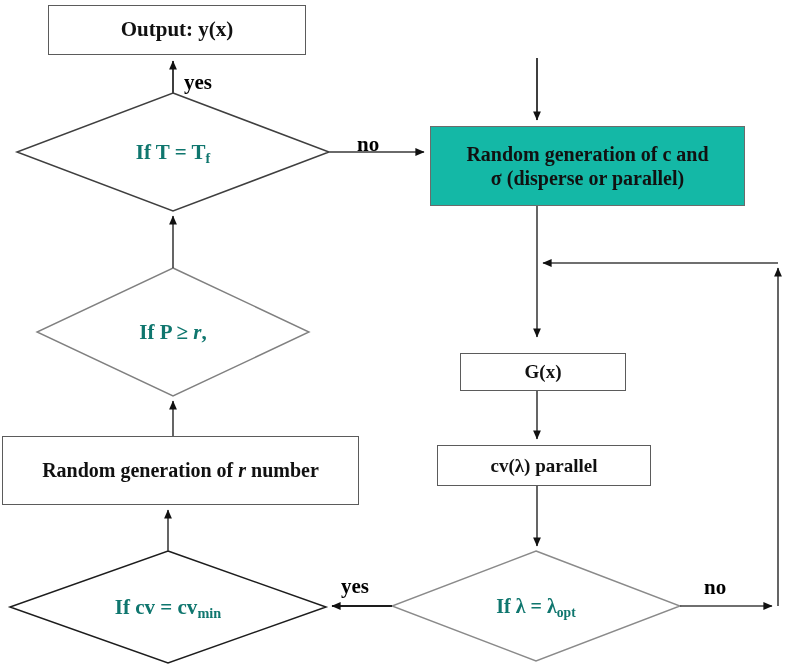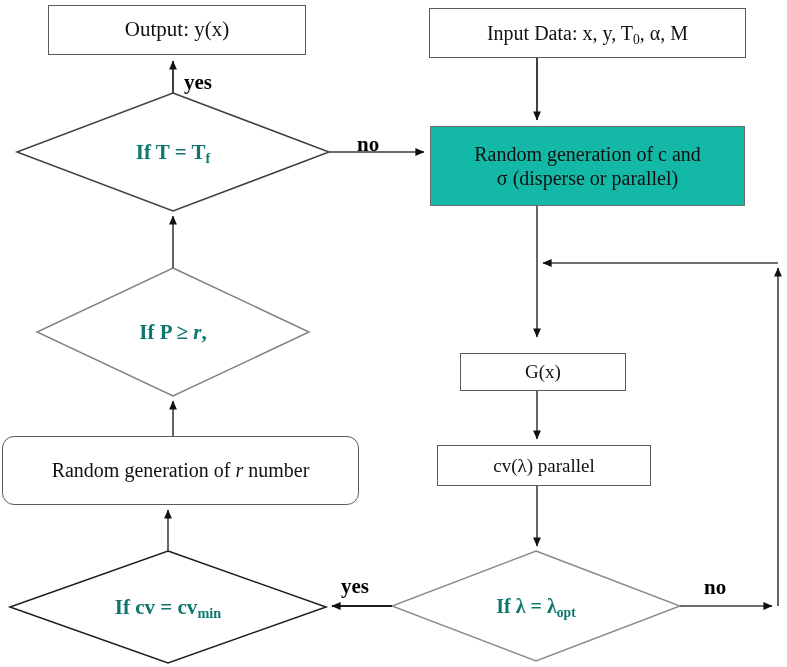--- a/index.html
+++ b/index.html
@@ -24,21 +24,21 @@
     width: 787px;
     height: 667px;
   }
   .node {
     position: absolute;
     box-sizing: border-box;
     display: flex;
     align-items: center;
     justify-content: center;
     text-align: center;
-    font-weight: normal;
+    font-weight: bold;
     color: #111111;
     line-height: 1.22;
   }
   .proc {
     border: 1.6px solid #5b5b5b;
     background: #ffffff;
   }
   .proc.highlight {
     background: #14b8a6;
     border-color: #6b6b6b;
@@ -117,33 +117,30 @@
 
     <line x1="173" y1="436" x2="173" y2="401" stroke="#3f3f3f" stroke-width="1.6" marker-end="url(#arrow-dark)"></line>
 
     <line x1="173" y1="268" x2="173" y2="216" stroke="#3f3f3f" stroke-width="1.6" marker-end="url(#arrow-dark)"></line>
   </svg>
 
   <div class="node proc" style="left:48px; top:5px; width:258px; height:50px; font-size:21px;">
     <span class="label">Output: y(x)</span>
   </div>
 
-  <div class="node proc" style="left:429px; top:8px; width:317px; height:50px; font-size:20px;">
-    <span class="label">Input Data: x, y, T<sub>0</sub>, α, M</span>
-  </div>
 
   <div class="node proc highlight" style="left:430px; top:126px; width:315px; height:80px; font-size:20px;">
     <span class="label">Random generation of c and<br>σ (disperse or parallel)</span>
   </div>
 
   <div class="node proc" style="left:460px; top:353px; width:166px; height:38px; font-size:19px;">
     <span class="label">G(x)</span>
   </div>
 
-  <div class="node proc" style="left:2px; top:436px; width:357px; height:69px; font-size:20px;border-radius:12px;">
+  <div class="node proc" style="left:2px; top:436px; width:357px; height:69px; font-size:20px;">
     <span class="label">Random generation of <span class="ital">r</span> number</span>
   </div>
 
   <div class="node proc" style="left:437px; top:445px; width:214px; height:41px; font-size:19px;">
     <span class="label">cv(λ) parallel</span>
   </div>
 
   <div class="decision-label" style="left:17px; top:123px; width:312px; height:58px; font-size:21px;">
     <span>If T = T<sub>f</sub></span>
   </div>

